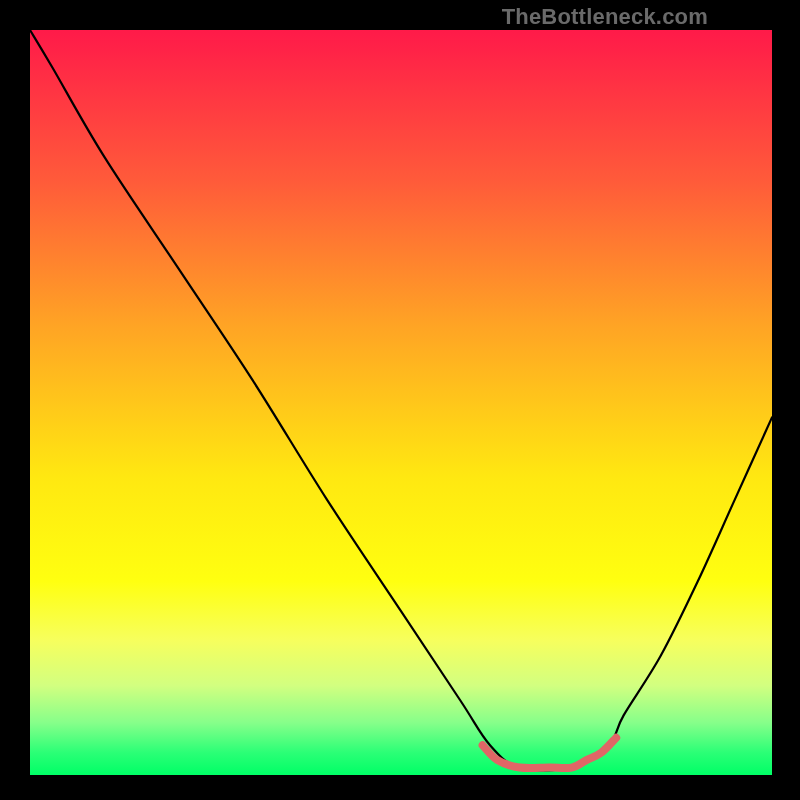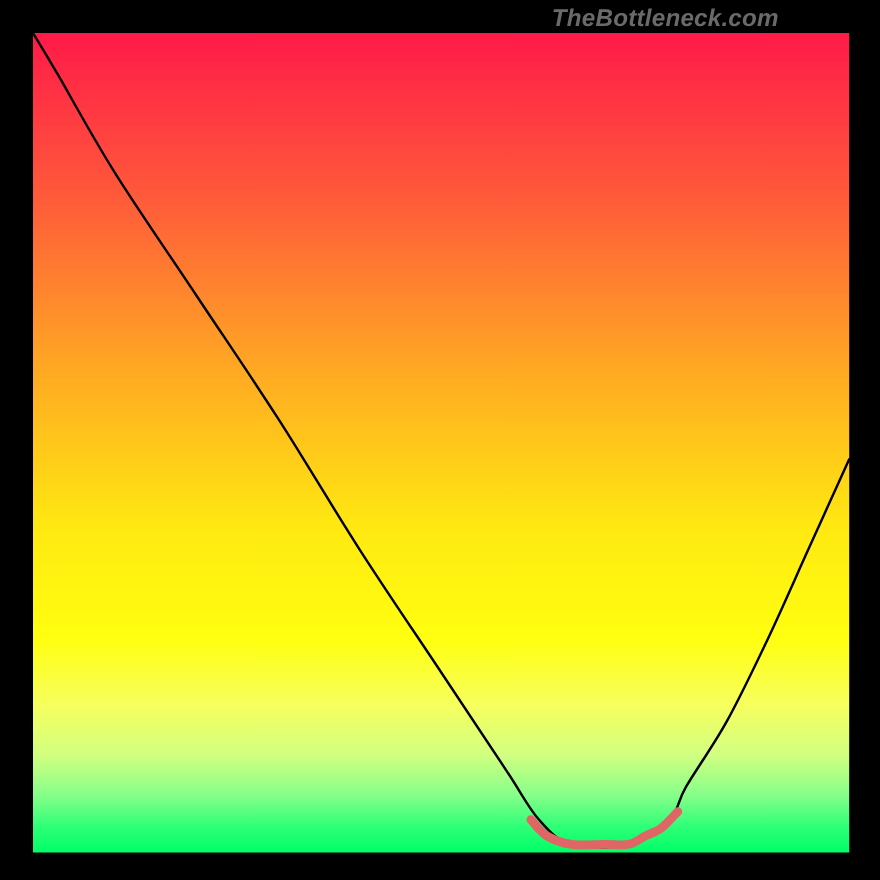--- a/index.html
+++ b/index.html
@@ -8,21 +8,20 @@
     width: 800px;
     height: 800px;
     background: #000;
     overflow: hidden;
   }
   .container {
     position: relative;
     width: 716px;
     height: 800px;
     background: #000;
-    font-style: italic;
   }
   .watermark {
     position: absolute;
     top: 4px;
     right: 8px;
     font-family: Arial, Helvetica, sans-serif;
     font-size: 22px;
     font-weight: bold;
     color: #6a6a6a;
     z-index: 10;

